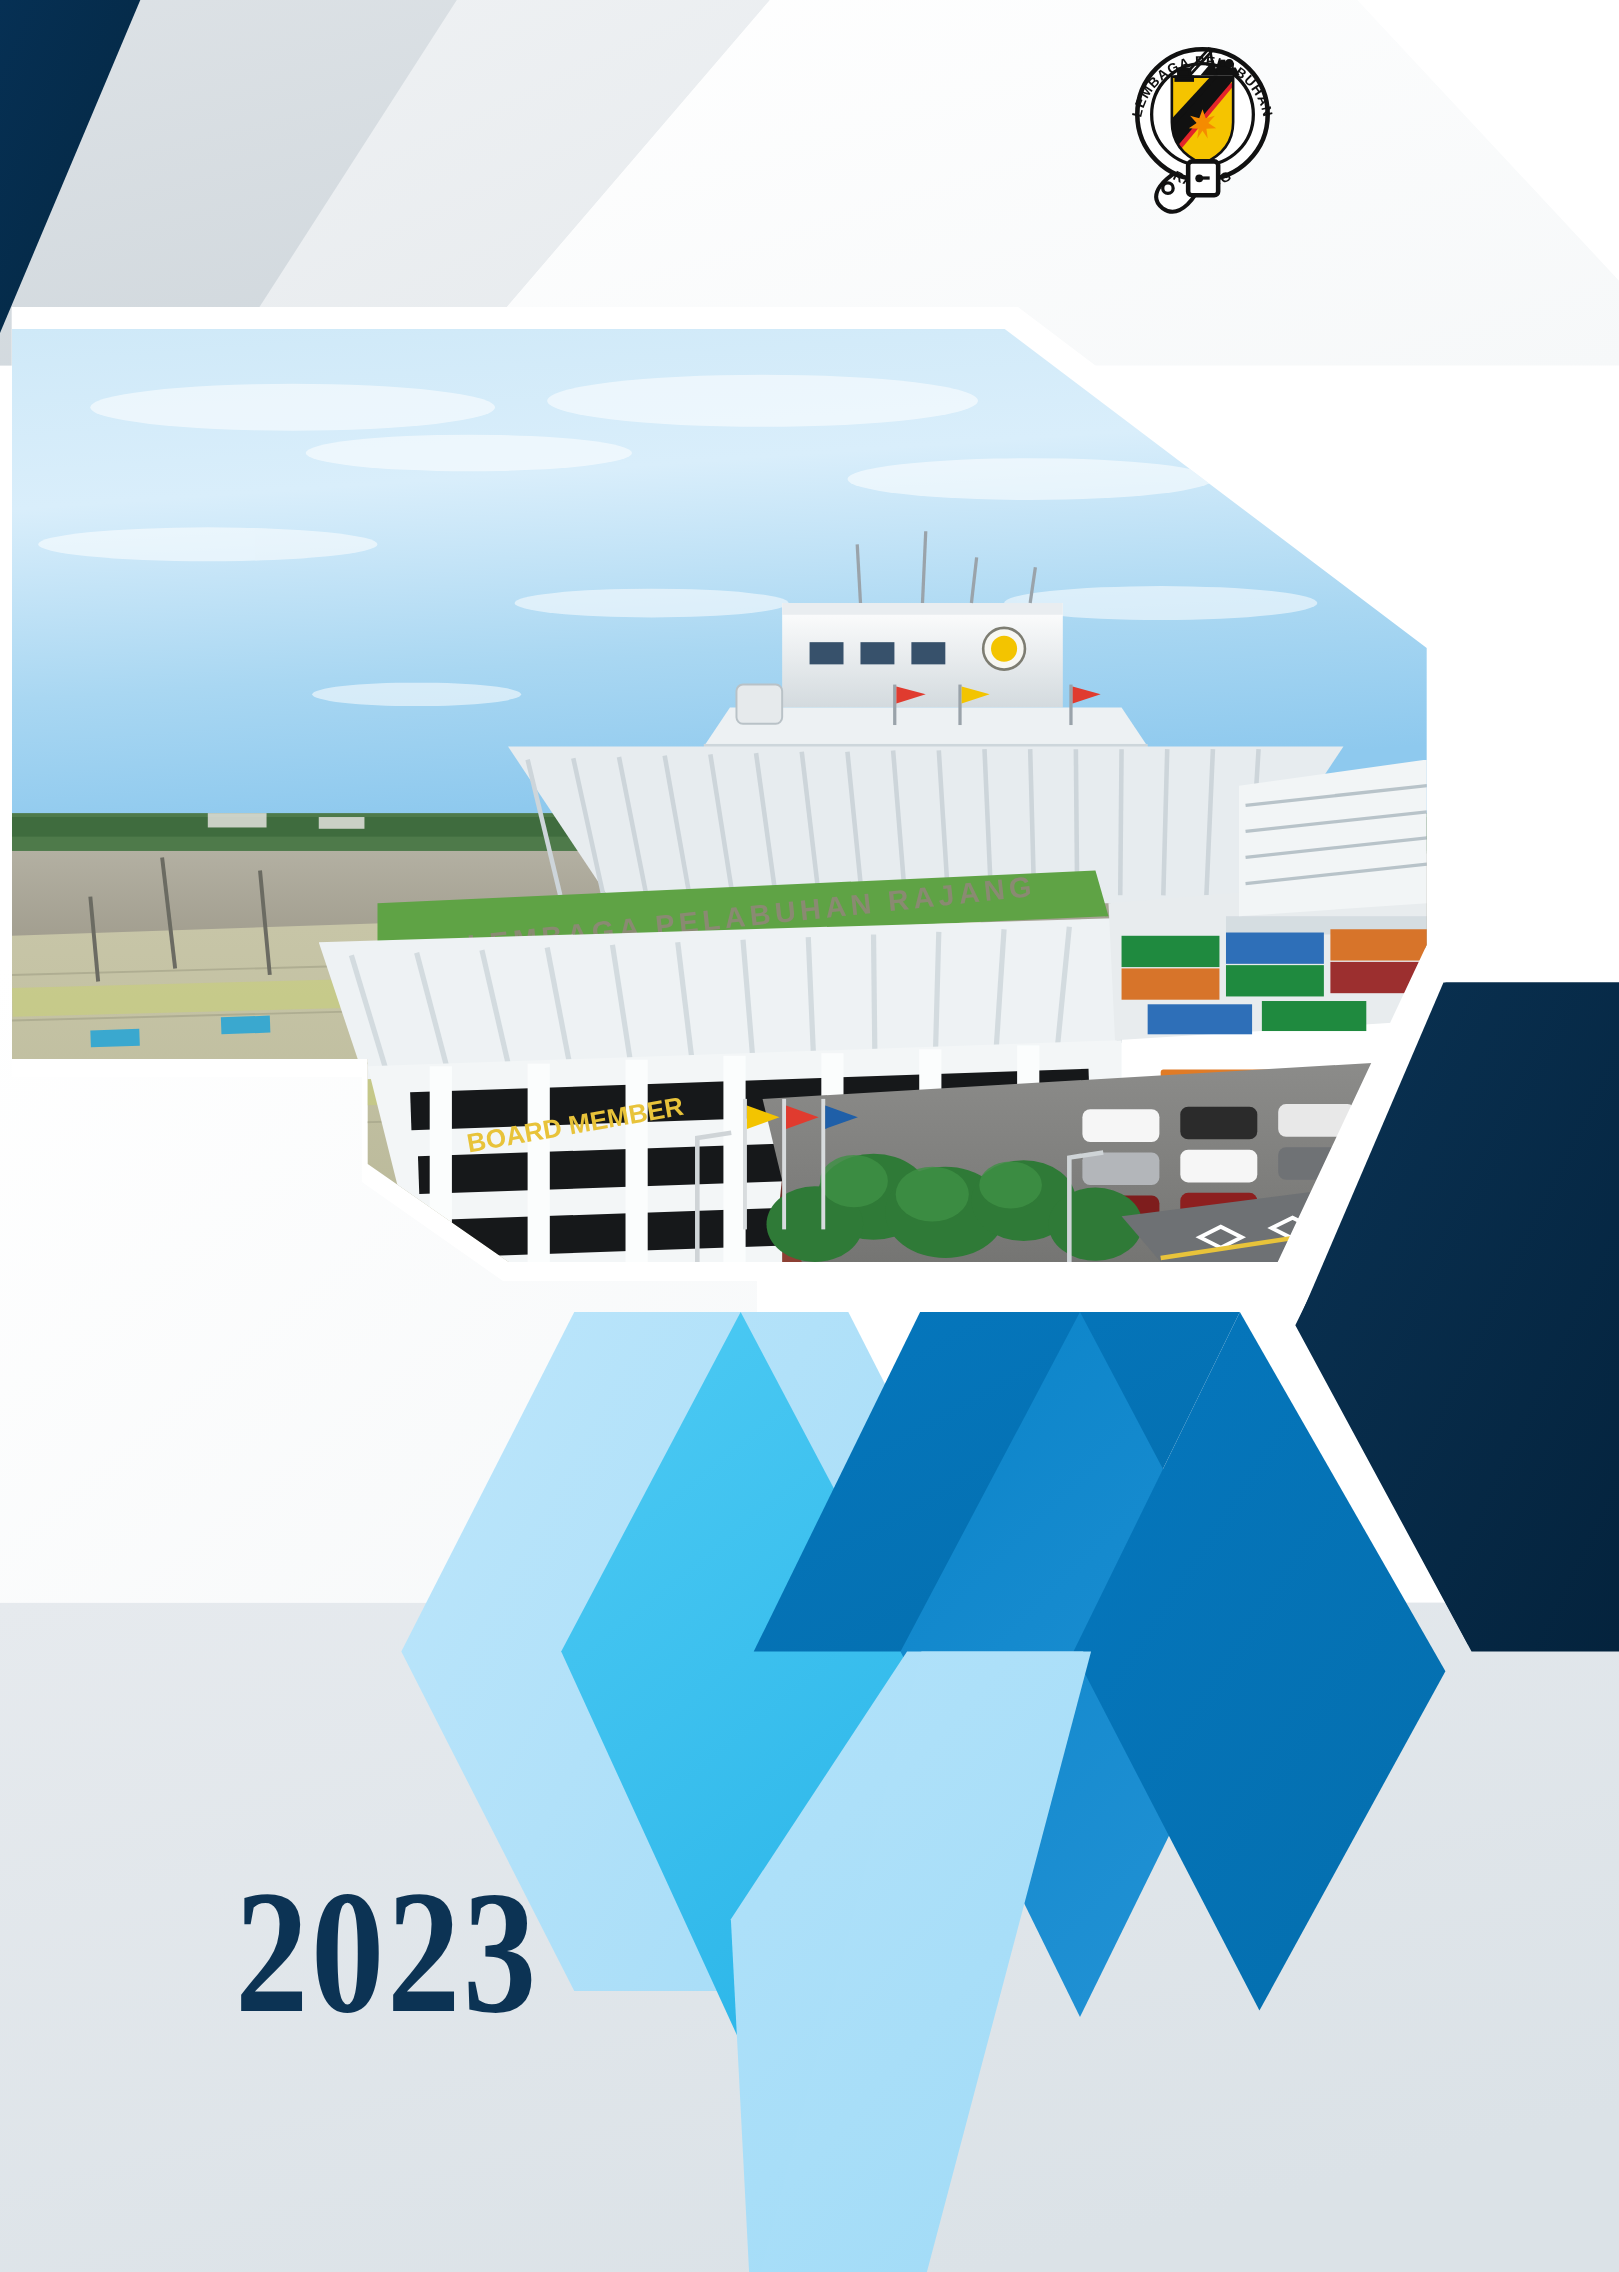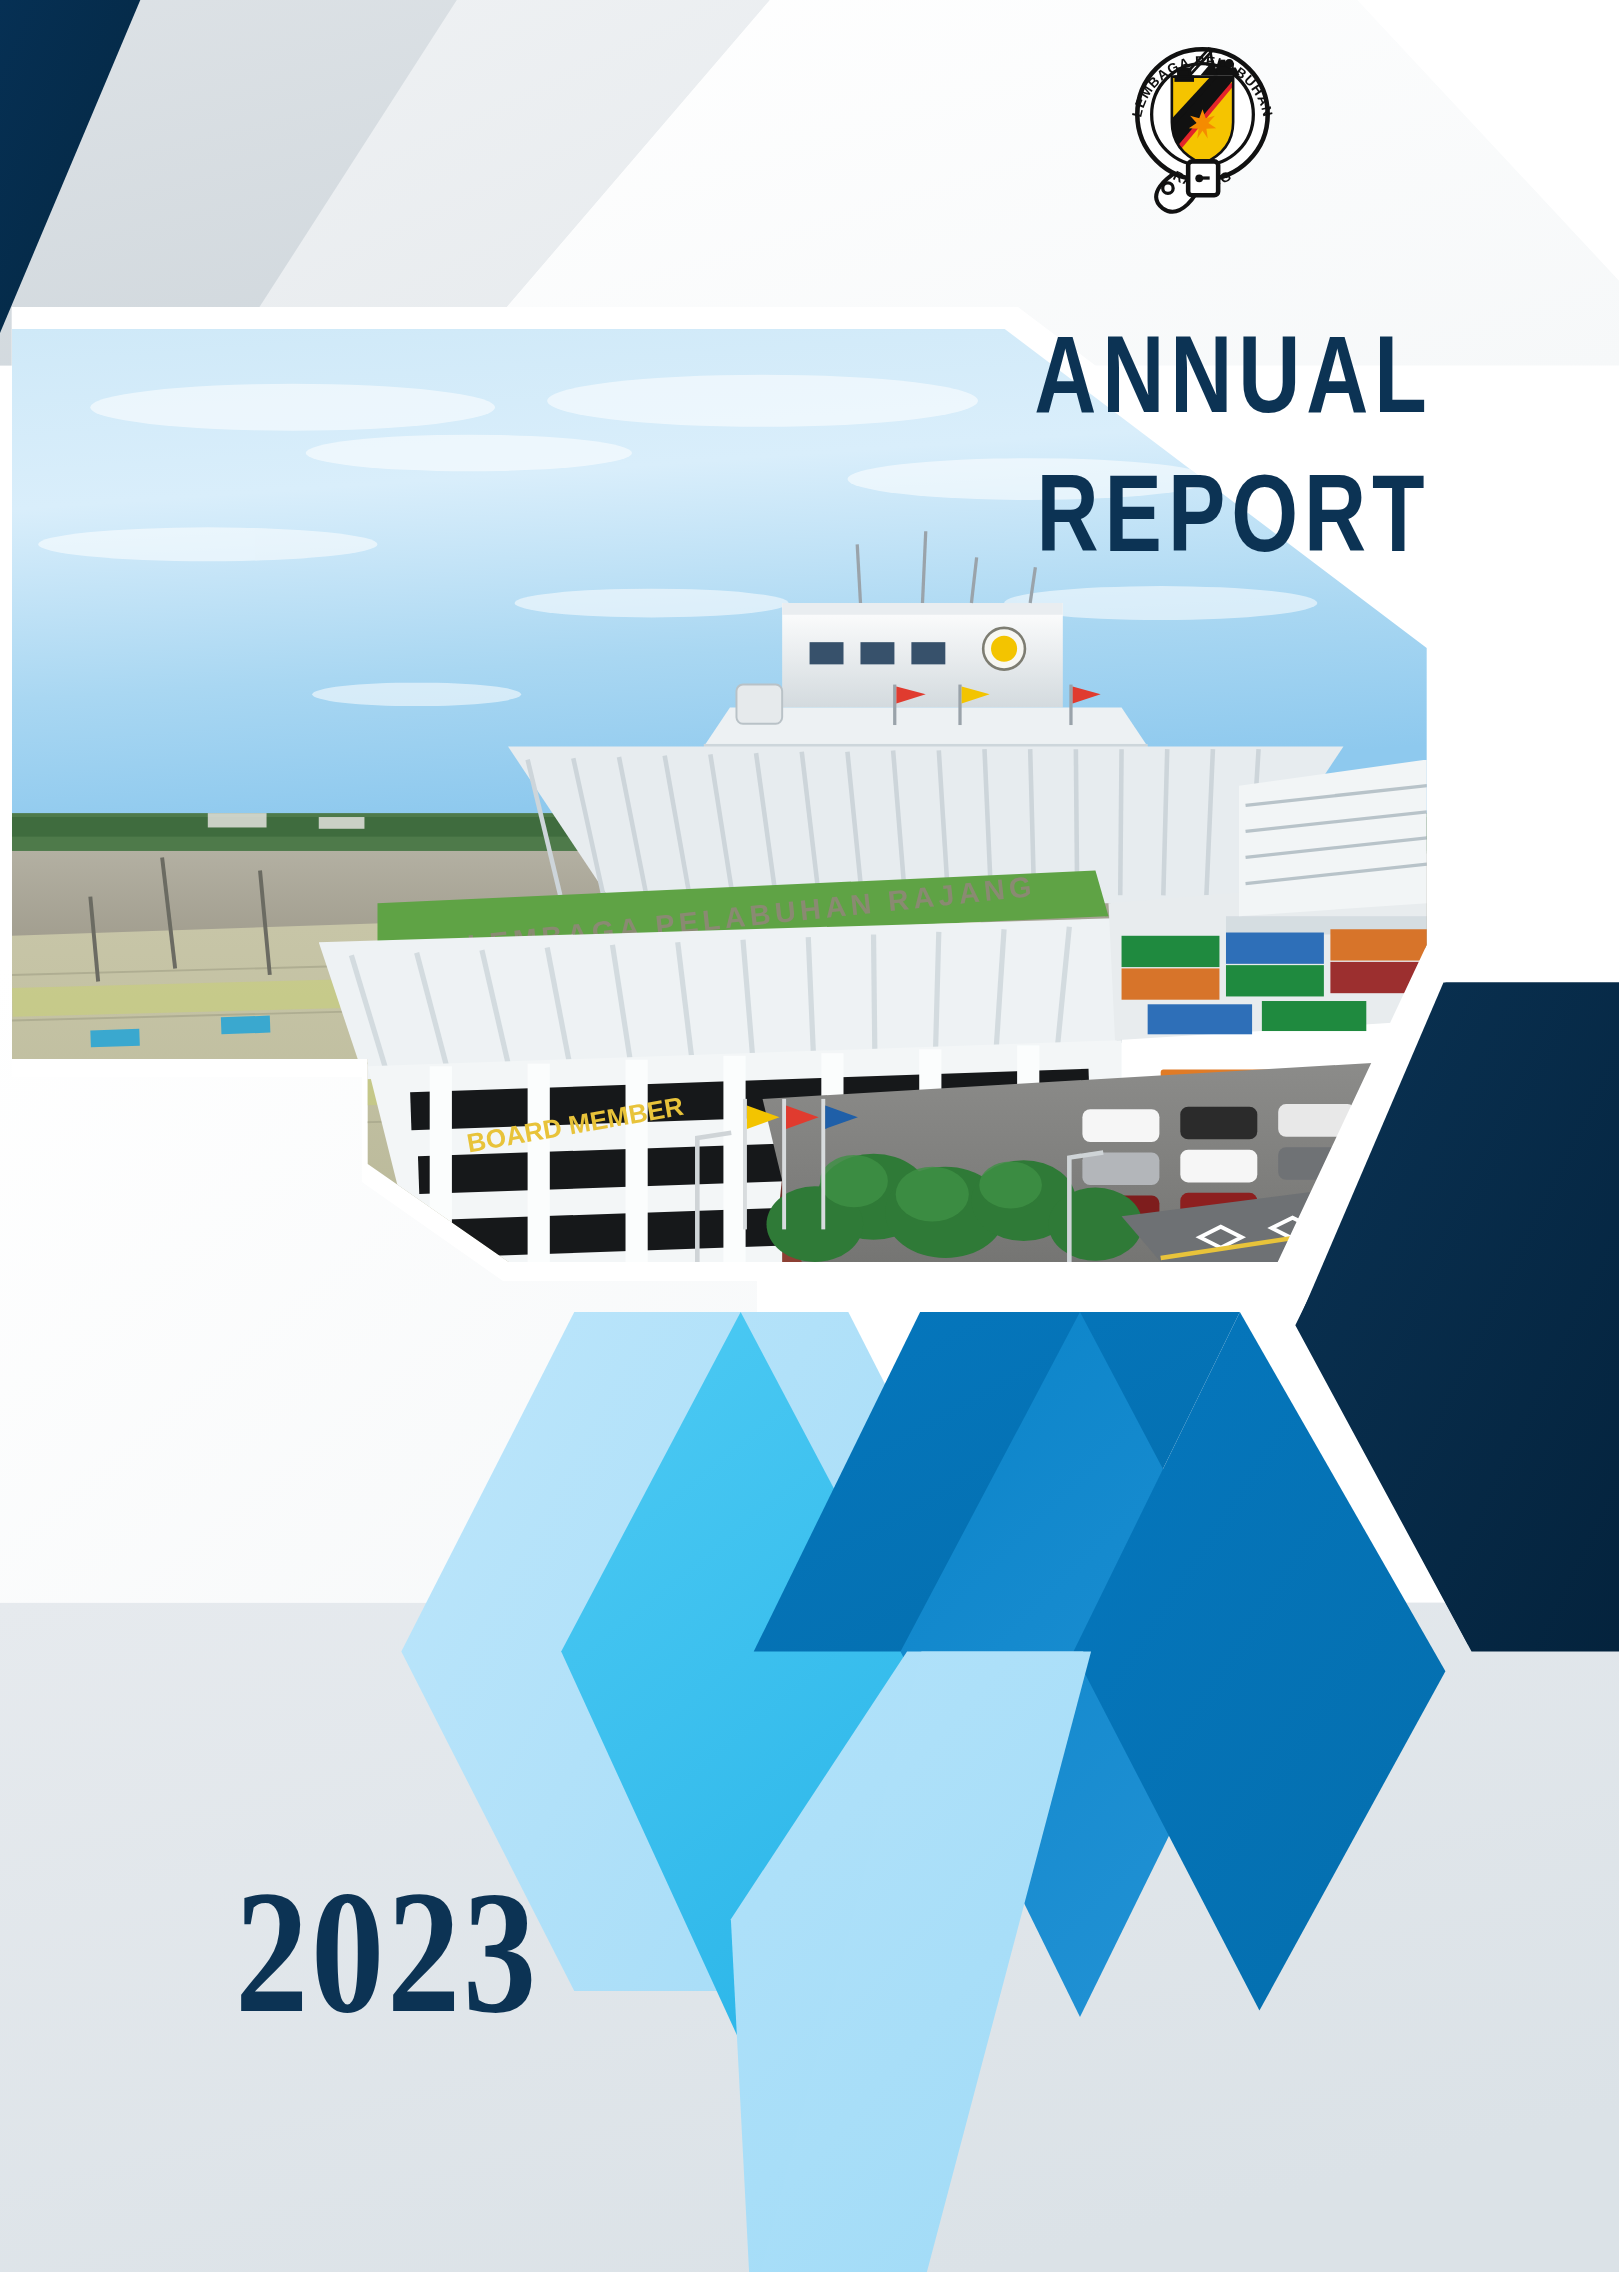--- a/index.html
+++ b/index.html
@@ -508,21 +508,17 @@
       </g>
 
       <rect x="103" y="192" width="46" height="52" rx="6" fill="#ffffff" stroke="#111111" stroke-width="7"></rect>
       <g fill="#111111">
         <circle cx="120" cy="218" r="6"></circle>
         <rect x="120" y="215" width="16" height="5"></rect>
       </g>
     </svg>
   </div>
 
-  <div id="title-block">
-    <div class="title-line" id="title-line-1">ANNUAL</div>
-    <div class="title-line" id="title-line-2">REPORT</div>
-  </div>
 
   <div id="year">2023</div>
 
 </div>
 
 
 </body></html>

